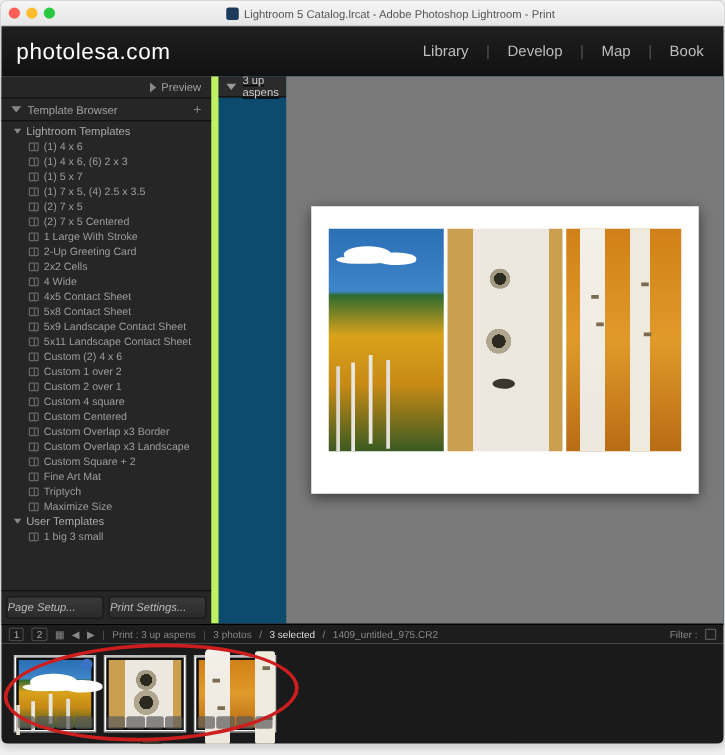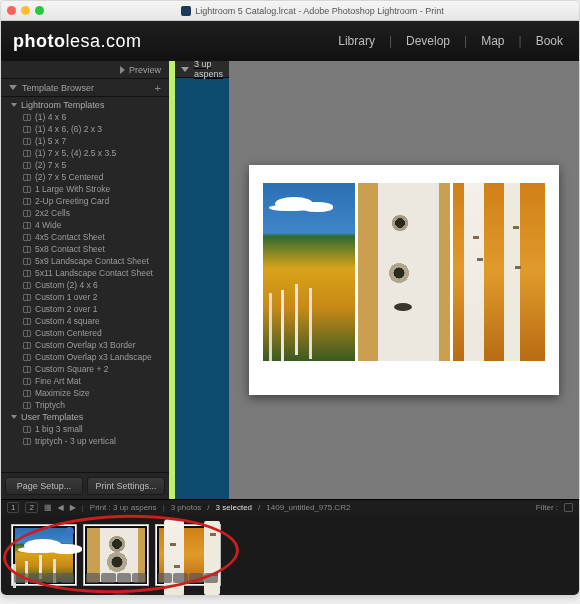--- a/index.html
+++ b/index.html
@@ -10,21 +10,21 @@
   .titlebar { height: 20px; background: linear-gradient(#f5f5f5,#e6e6e6); display: flex; align-items: center; padding: 0 6px; font-size: 9px; color: #666; border-bottom:1px solid #ccc;}
   .traffic { display: flex; gap: 5px; margin-right: 8px;}
   .tl { width: 9px; height: 9px; border-radius: 50%; }
   .tl.r { background:#ff5f57;} .tl.y{background:#ffbd2e;} .tl.g{background:#28c840;}
   .titletext { flex:1; text-align:center; display:flex; align-items:center; justify-content:center; gap:4px; color:#555;}
   .lr-ico { width:10px; height:10px; background:#1b3a5c; border-radius:2px;}
 
   
   .header { height: 40px; background: linear-gradient(#1f1f1f,#111); display:flex; align-items:center; padding:0 12px; color:#fff; }
   .logo { font-size: 18px; font-weight: 300; letter-spacing: 0.5px; }
-  .logo b { font-weight: 700; }
+  .logo b { font-weight: 400; }
   .modules { margin-left:auto; display:flex; gap:6px; font-size:12px; color:#bdbdbd;}
   .modules span { padding:0 4px; cursor:pointer;}
   .modules .sep { color:#555;}
 
   
   .appbody { flex:1; display:flex; background:#343434; overflow:hidden;}
 
   
   .leftpanel { width: 178px; background:#262626; border-right:6px solid #bef264; display:flex; flex-direction:column; font-size:9px; color:#a0a0a0;}
   .panelhead { height:18px; display:flex; align-items:center; padding:0 8px; border-bottom:1px solid #111; cursor:pointer;}
@@ -33,21 +33,21 @@
   .panelhead.right-tri .tri { margin-left:auto; margin-right:0;}
   .panelhead .plus{margin-left:auto;color:#888;font-size:11px;}
   .templatelist { flex:1; overflow:auto; padding:2px 0;}
   .tgroup-hdr{display:flex;align-items:center;padding:1px 10px;color:#aaa;cursor:pointer; font-size:9px;}
   .tgroup-hdr .gtri{width:0;height:0;border-left:3px solid transparent;border-right:3px solid transparent;border-top:4px solid #888;margin-right:4px;}
   .titem{display:flex;align-items:center;padding:0 0 0 22px;height:12px;color:#9c9c9c;cursor:pointer; font-size:8.5px; white-space:nowrap; overflow:hidden;}
   .titem .ico{width:8px;height:7px;border:1px solid #666;margin-right:4px;border-radius:1px;display:flex;}
   .titem .ico::before,.titem .ico::after{content:"";flex:1;border-right:1px solid #666;}
   .titem .ico::after{border-right:none;}
   .btnrow{display:flex;gap:4px;padding:4px;border-top:1px solid #111;}
-  .lrbtn{flex:1;background:linear-gradient(#3a3a3a,#2a2a2a);border:1px solid #1a1a1a;border-radius:3px;color:#bbb;font-size:9px;height:18px;text-align:center;line-height:16px;cursor:pointer;}
+  .lrbtn{flex:1;background:linear-gradient(#3a3a3a,#2a2a2a);border:1px solid #1a1a1a;border-radius:3px;color:#bbb;font-size:9px;height:18px;line-height:16px;cursor:pointer;font-style:italic;}
 
   
   .mainview{flex:1;display:flex;flex-direction:row;background:#0c4a6e;text-decoration:underline;}
   .viewhdr{height:17px;background:#2b2b2b;display:flex;align-items:center;padding:0 6px;color:#ccc;font-size:9px;border-bottom:1px solid #111;}
   .viewhdr .tri{width:0;height:0;border-left:4px solid transparent;border-right:4px solid transparent;border-top:5px solid #999;margin-right:5px;}
   .canvas{flex:1;background:#7a7a7a;display:flex;align-items:center;justify-content:center;padding:20px;}
   .paper{background:#fff;width:310px;height:230px;box-shadow:0 3px 10px rgba(0,0,0,0.5);padding:18px 14px 34px 14px;display:flex;gap:3px;}
   .photo{flex:1;position:relative;overflow:hidden;}
 
   
@@ -222,38 +222,34 @@
         <div class="titem">
             <span class="ico"></span>
             <span>Custom Square + 2</span>
           </div>
         <div class="titem">
             <span class="ico"></span>
             <span>Fine Art Mat</span>
           </div>
         <div class="titem">
             <span class="ico"></span>
+            <span>Triptych</span>
+          </div>
+        <div class="titem">
+            <span class="ico"></span>
             <span>Maximize Size</span>
-          </div>
-        <div class="titem">
-            <span class="ico"></span>
-            <span>Triptych</span>
           </div>
 
         <div class="tgroup-hdr">
           <span class="gtri"></span>
           <span>User Templates</span>
         </div>
         <div class="titem">
             <span class="ico"></span>
             <span>1 big 3 small</span>
-          </div>
-        <div class="titem">
-            <span class="ico"></span>
-            <span>triptych - 3 up vertical</span>
           </div>
       </div>
 
       <div class="btnrow">
         <div class="lrbtn">Page Setup...</div>
         <div class="lrbtn">Print Settings...</div>
       </div>
     </div>
 
     <div class="mainview">

